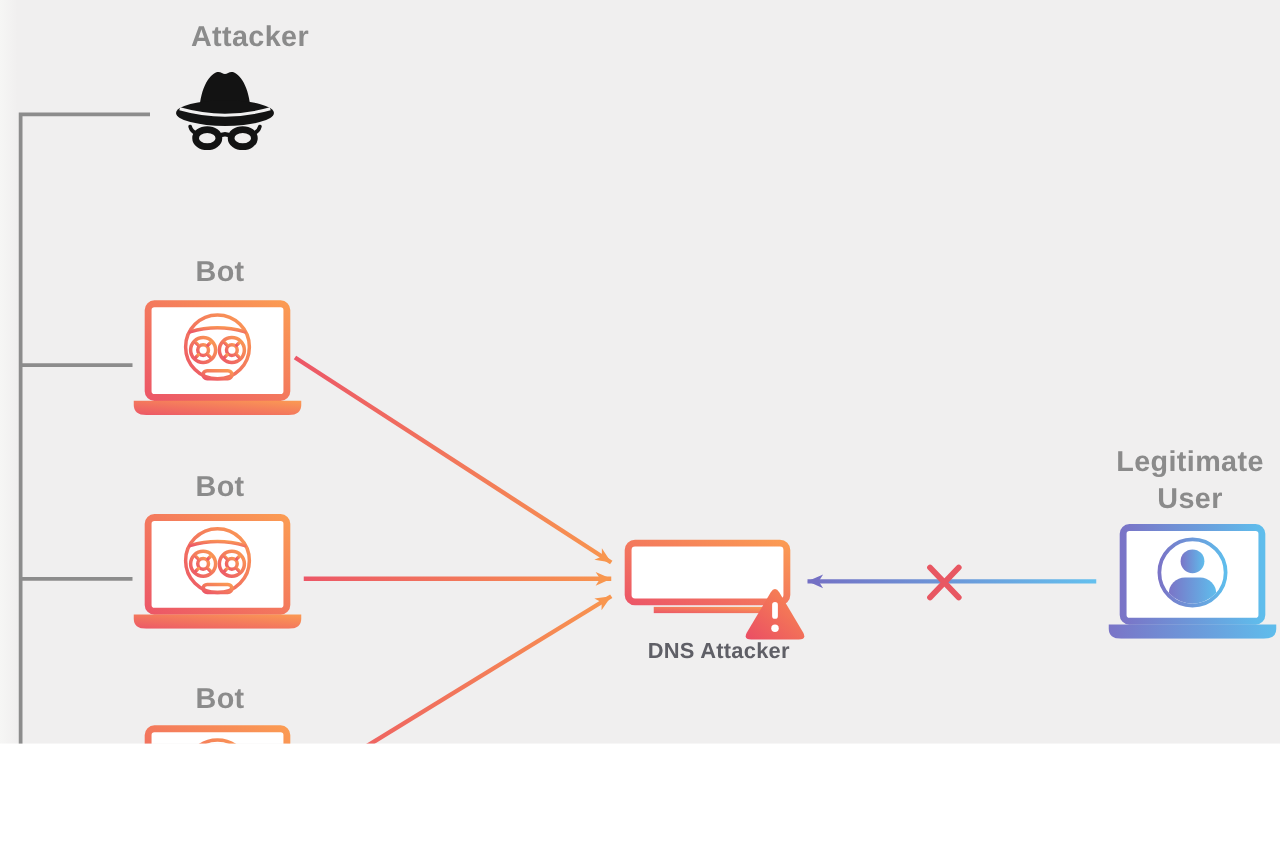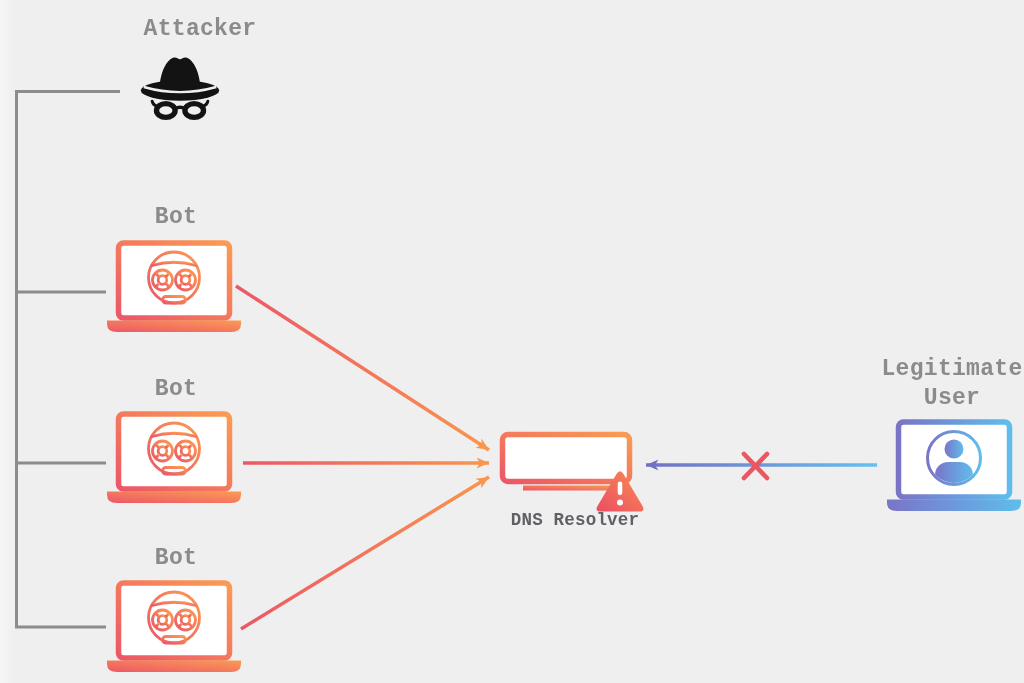--- a/index.html
+++ b/index.html
@@ -1,19 +1,19 @@
 <!DOCTYPE html>
 <html><head>
 <meta charset="utf-8">
 <style>
   html,body{margin:0;padding:0;}
   #canvas{
-    position:relative;width:1024px;height:683px;overflow:hidden;
+    position:relative;width:1024px;height:595px;overflow:hidden;
     background:linear-gradient(90deg,#f6f6f5 0px,#f0efef 14px);
-    font-family:Liberation Mono, monospace;
+    font-family:Liberation Sans, sans-serif;
   }
   .abs{position:absolute;}
   .node-label{
     position:absolute;z-index:3;text-align:center;
     font-weight:bold;font-size:23px;line-height:28px;color:#8b8b8b;
     letter-spacing:.3px;
   }
   .resolver-label{
     position:absolute;z-index:3;text-align:center;
     font-weight:bold;font-size:17.5px;color:#5f5f66;letter-spacing:.2px;
@@ -156,21 +156,21 @@
         <line x1="102" y1="19" x2="102" y2="39"></line>
       <line x1="113" y1="19" x2="113" y2="39"></line>
     </g>
     <rect x="27" y="57.5" width="93" height="5" fill="url(#gradOrange)"></rect>
   </svg>
   <svg class="icon" style="left:594px;top:470px;z-index:3" width="52" height="42" viewBox="0 0 52 42">
     <path d="M22.5,4 Q26,-1.5 29.5,4 L48.5,36 Q51.5,41.5 45,41.5 L7,41.5 Q0.5,41.5 3.5,36 Z" fill="url(#gradTri)"></path>
     <rect x="23.7" y="11.5" width="4.6" height="13.5" rx="2.3" fill="#ffffff"></rect>
     <circle cx="26" cy="32.5" r="3" fill="#ffffff"></circle>
   </svg>
-  <div class="resolver-label" style="left:495px;top:510px;width:160px">DNS Resolver</div>
+  <div class="resolver-label" style="left:495px;top:510px;width:160px">DNS Attacker</div>
 
   <div class="node-label" style="left:872px;top:355px;width:160px;line-height:29px">
     <div>Legitimate</div>
     <div>User</div>
   </div>
   <svg class="icon" style="left:885px;top:419px" width="138" height="92">
       <use href="#sym-user-laptop"></use>
     </svg>
 
 </div>

